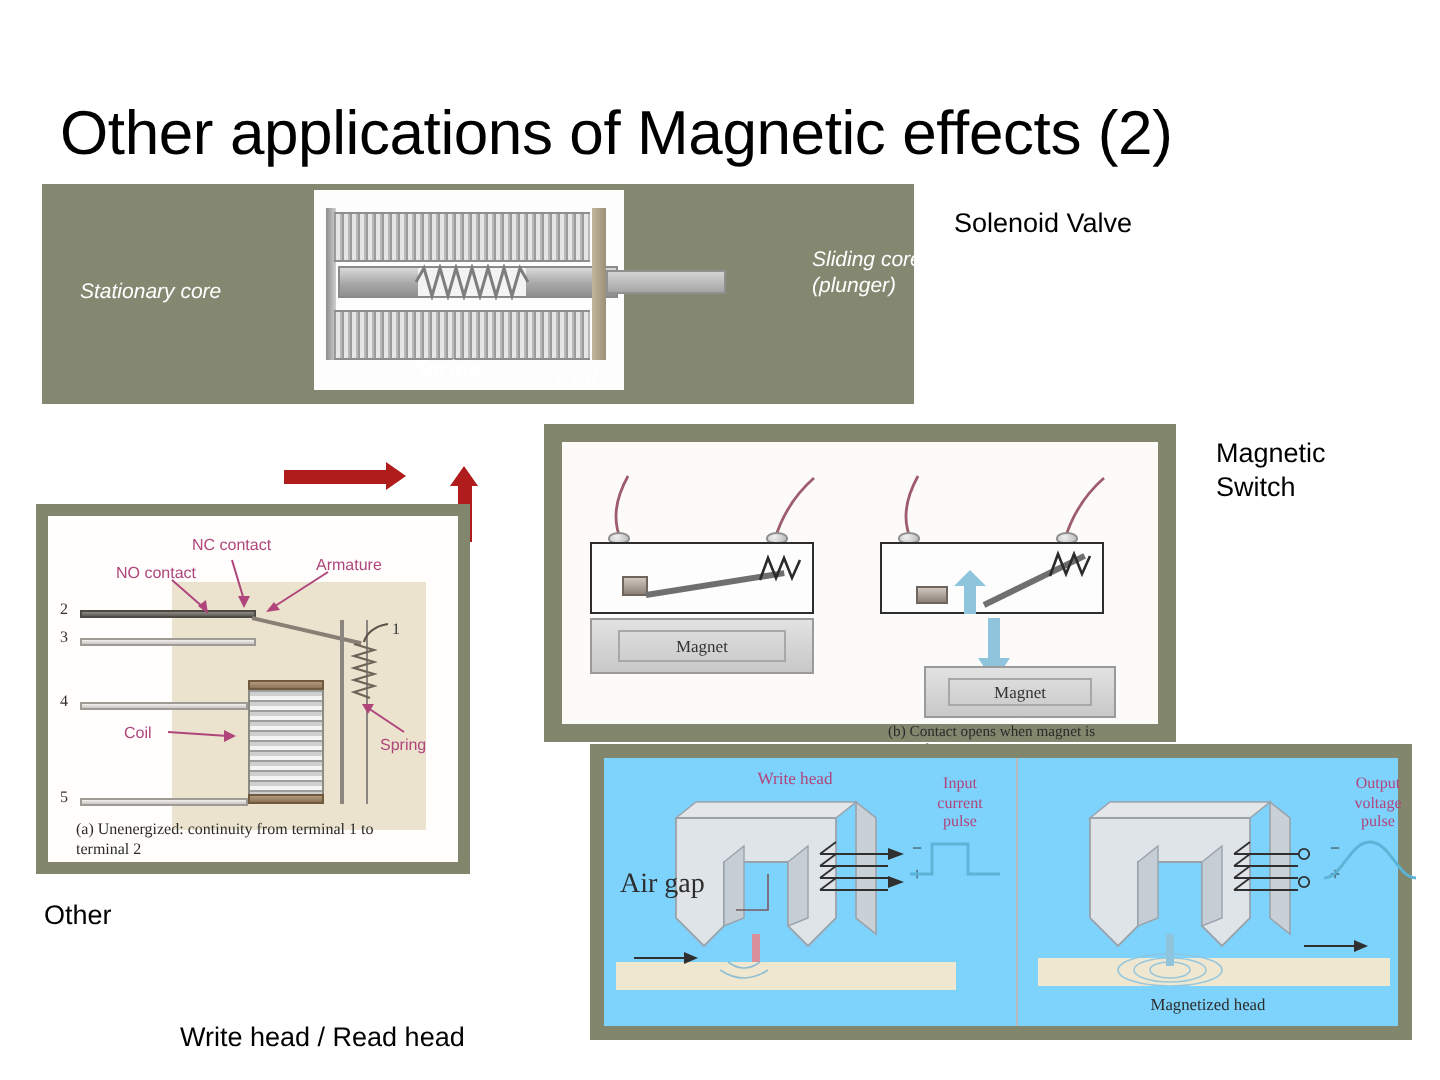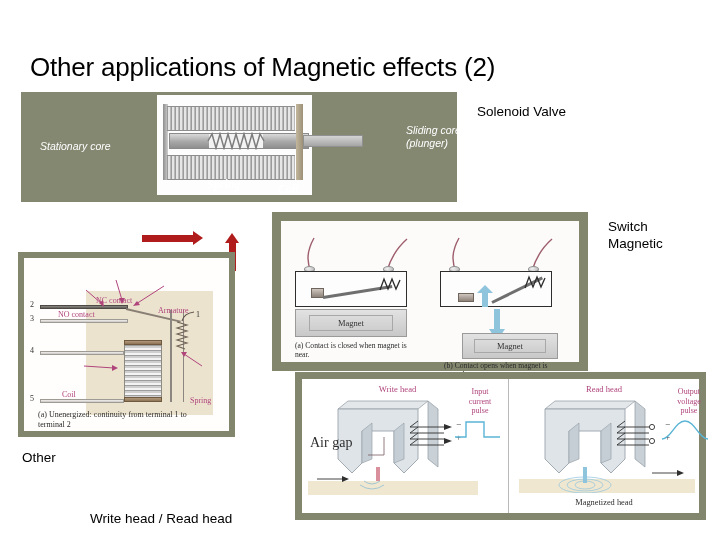--- a/index.html
+++ b/index.html
@@ -19,21 +19,21 @@
     background: #ffffff;
     overflow: hidden;
   }
 
   
   #slide-title {
     position: absolute;
     left: 30px;
     top: 50px;
     width: 670px;
-    font-size: 26px;
+    font-size: 31px;
     line-height: 34px;
     color: #000000;
     white-space: nowrap;
     letter-spacing: -0.2px;
   }
 
   
   .caption {
     position: absolute;
     color: #000000;
@@ -321,26 +321,25 @@
   }
   .relay-bracket {
     position: absolute;
     border: 1.3px solid #8b8780;
     border-left: none;
     box-sizing: border-box;
   }
   .relay-spring { position: absolute; }
   .relay-lbl {
     position: absolute;
-    font-family: Liberation Serif, serif;
+    font-family: Liberation Sans, sans-serif;
     font-size: 8px;
     line-height: 9px;
     color: #b0457c;
     white-space: nowrap;
-    margin-top: 28px;
   }
   .relay-cap {
     position: absolute;
     font-family: "Liberation Serif", serif;
     font-size: 8px;
     line-height: 10px;
     color: #2a2a2a;
     width: 170px;
   }
   .pink-line { position: absolute; }
@@ -351,21 +350,21 @@
     top: 372px;
     width: 411px;
     height: 148px;
     background: #82866d;
     padding: 7px;
   }
   #fig-heads .inner {
     position: relative;
     width: 100%;
     height: 100%;
-    background: #ffffff;
+    background: #7dd3fc;
     display: flex;
     gap: 15px;
   }
   .head-half {
     position: relative;
     width: 50%;
     height: 100%;
     box-sizing: border-box;
   }
   .head-half + .head-half { border-left: 1px solid #b9b9b9; }
@@ -473,21 +472,20 @@
         <div class="ms-arm" style="left:36px; top:63px; width:70px; transform:rotate(-9deg);"></div>
         <svg class="ms-spring" style="left:92px; top:44px;" viewBox="0 0 22 14">
           <path d="M1 13 L5 2 L9 12 L13 2 L17 12 L21 3" fill="none" stroke="#2b2b2b" stroke-width="1.3"></path>
         </svg>
 
         <div class="ms-magnet" style="left:8px; top:76px; width:112px; height:28px;">
           <i class="frame"></i>
           <span>Magnet</span>
         </div>
 
-        <div class="ms-caption" style="left:8px; top:108px;">(a) Contact is closed when magnet is near.</div>
       </div>
 
       <div class="ms-half b">
         <svg style="position:absolute;left:10px;top:4px;width:120px;height:34px;" viewBox="0 0 120 34">
           <path d="M16 34 C10 22 14 10 19 1" fill="none" stroke="#9e5d6d" stroke-width="1.4"></path>
           <path d="M92 34 C96 20 104 9 112 2" fill="none" stroke="#9e5d6d" stroke-width="1.4"></path>
         </svg>
         <div class="ms-lead" style="left:19px; top:33px;"></div>
         <div class="ms-lead" style="left:98px; top:33px;"></div>
 
@@ -620,21 +618,20 @@
         </svg>
 
         <svg style="position:absolute;left:14px;bottom:28px;width:34px;height:12px;" viewBox="0 0 34 12">
           <path d="M1 6 L26 6" stroke="#2f2f2f" stroke-width="0.9" fill="none"></path>
           <polygon points="26,3 33,6 26,9" fill="#2f2f2f"></polygon>
         </svg>
 
       </div>
 
       <div class="head-half">
-        <div class="head-title">Read head</div>
 
         <div class="magnetic-surface" style="left:10px; bottom:20px; width:176px; height:14px;"></div>
 
         <svg style="position:absolute;left:22px;top:18px;width:130px;height:96px;" viewBox="0 0 130 96">
           <polygon points="14,12 24,4 104,4 94,12" fill="#e4e7ea" stroke="#9aa3ab" stroke-width="0.8"></polygon>
           <polygon points="104,4 114,12 114,70 104,62" fill="#c9d0d6" stroke="#9aa3ab" stroke-width="0.8"></polygon>
           <path d="M14,12 L94,12 L94,62 L80,76 L70,66 L70,34 L38,34 L38,66 L28,76 L14,62 Z" fill="#dfe4e8" stroke="#9aa3ab" stroke-width="0.9"></path>
           <polygon points="38,34 48,26 48,62 38,66" fill="#c6ced5" stroke="#9aa3ab" stroke-width="0.7"></polygon>
           <polygon points="70,34 80,26 80,62 70,66" fill="#c6ced5" stroke="#9aa3ab" stroke-width="0.7"></polygon>
           <rect x="52" y="70" width="4" height="16" fill="#8fc4dd"></rect>
@@ -676,21 +673,21 @@
 
         <div class="head-foot">Magnetized head</div>
       </div>
 
     </div>
   </div>
 
   <div class="caption" id="caption-solenoid">Solenoid Valve</div>
 
   <div class="caption" id="caption-magswitch">
+    <div>Magnetic</div>
     <div>Switch</div>
-    <div>Magnetic</div>
   </div>
 
   <div class="caption" id="caption-relay">Other</div>
 
   <div class="caption" id="caption-heads">Write head / Read head</div>
 
 </div>
 
 </body></html>

